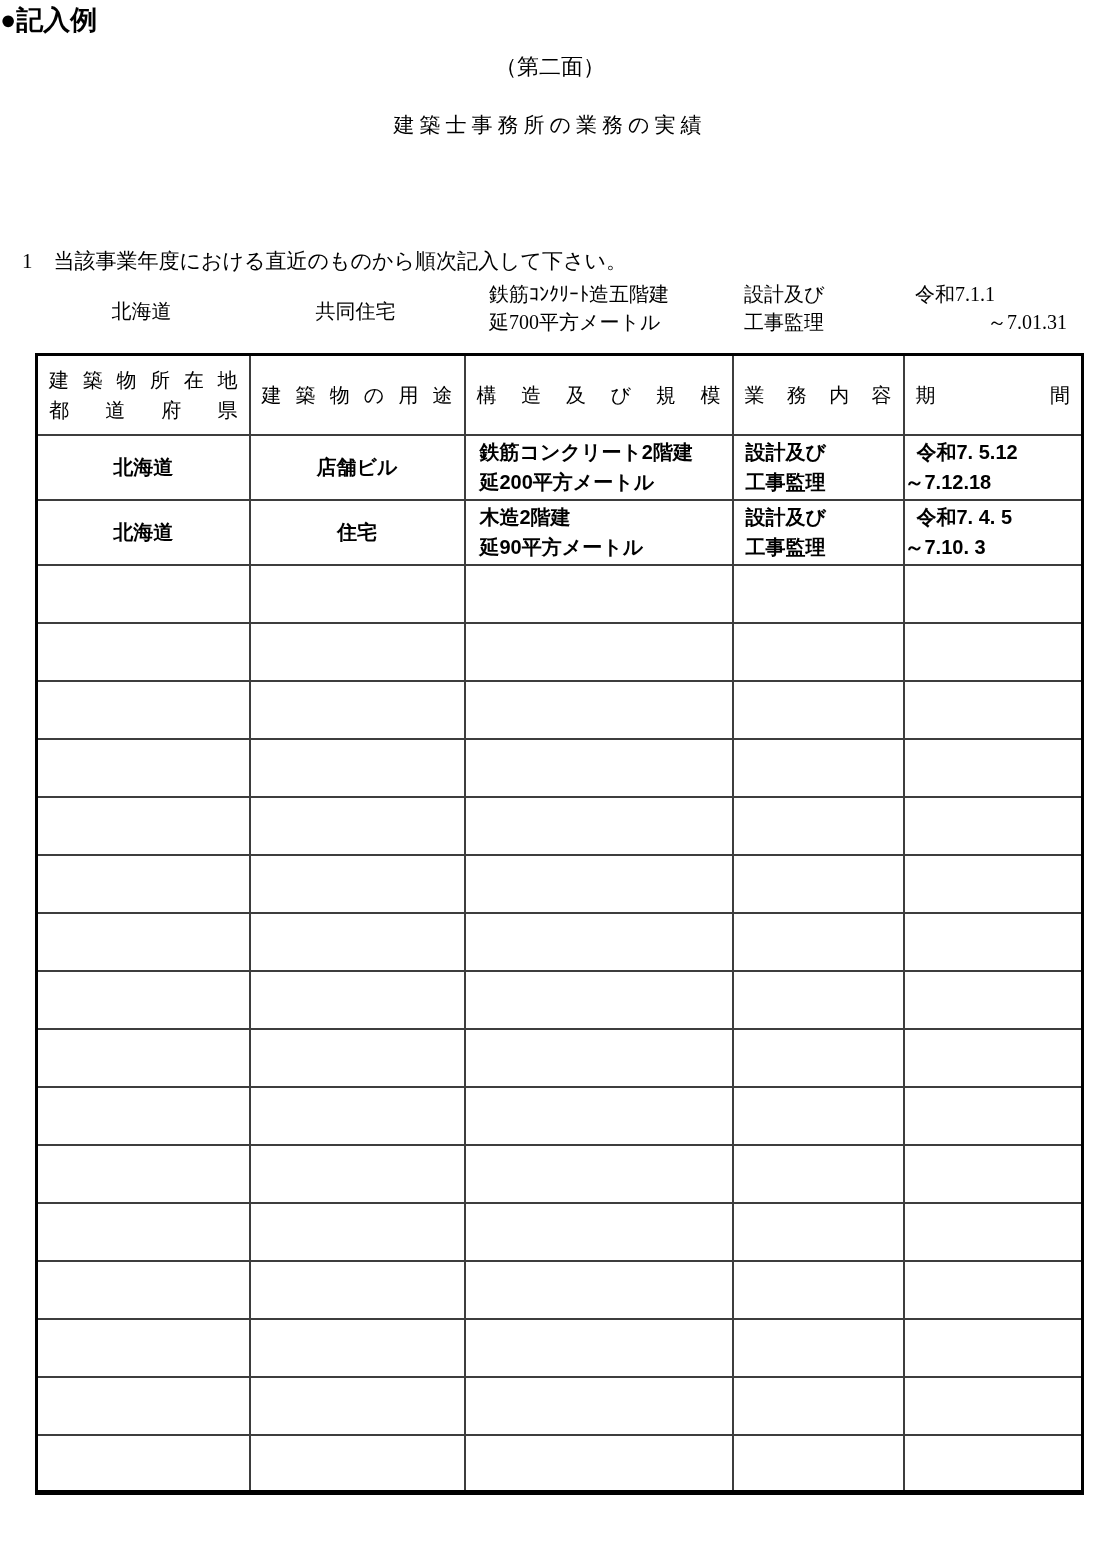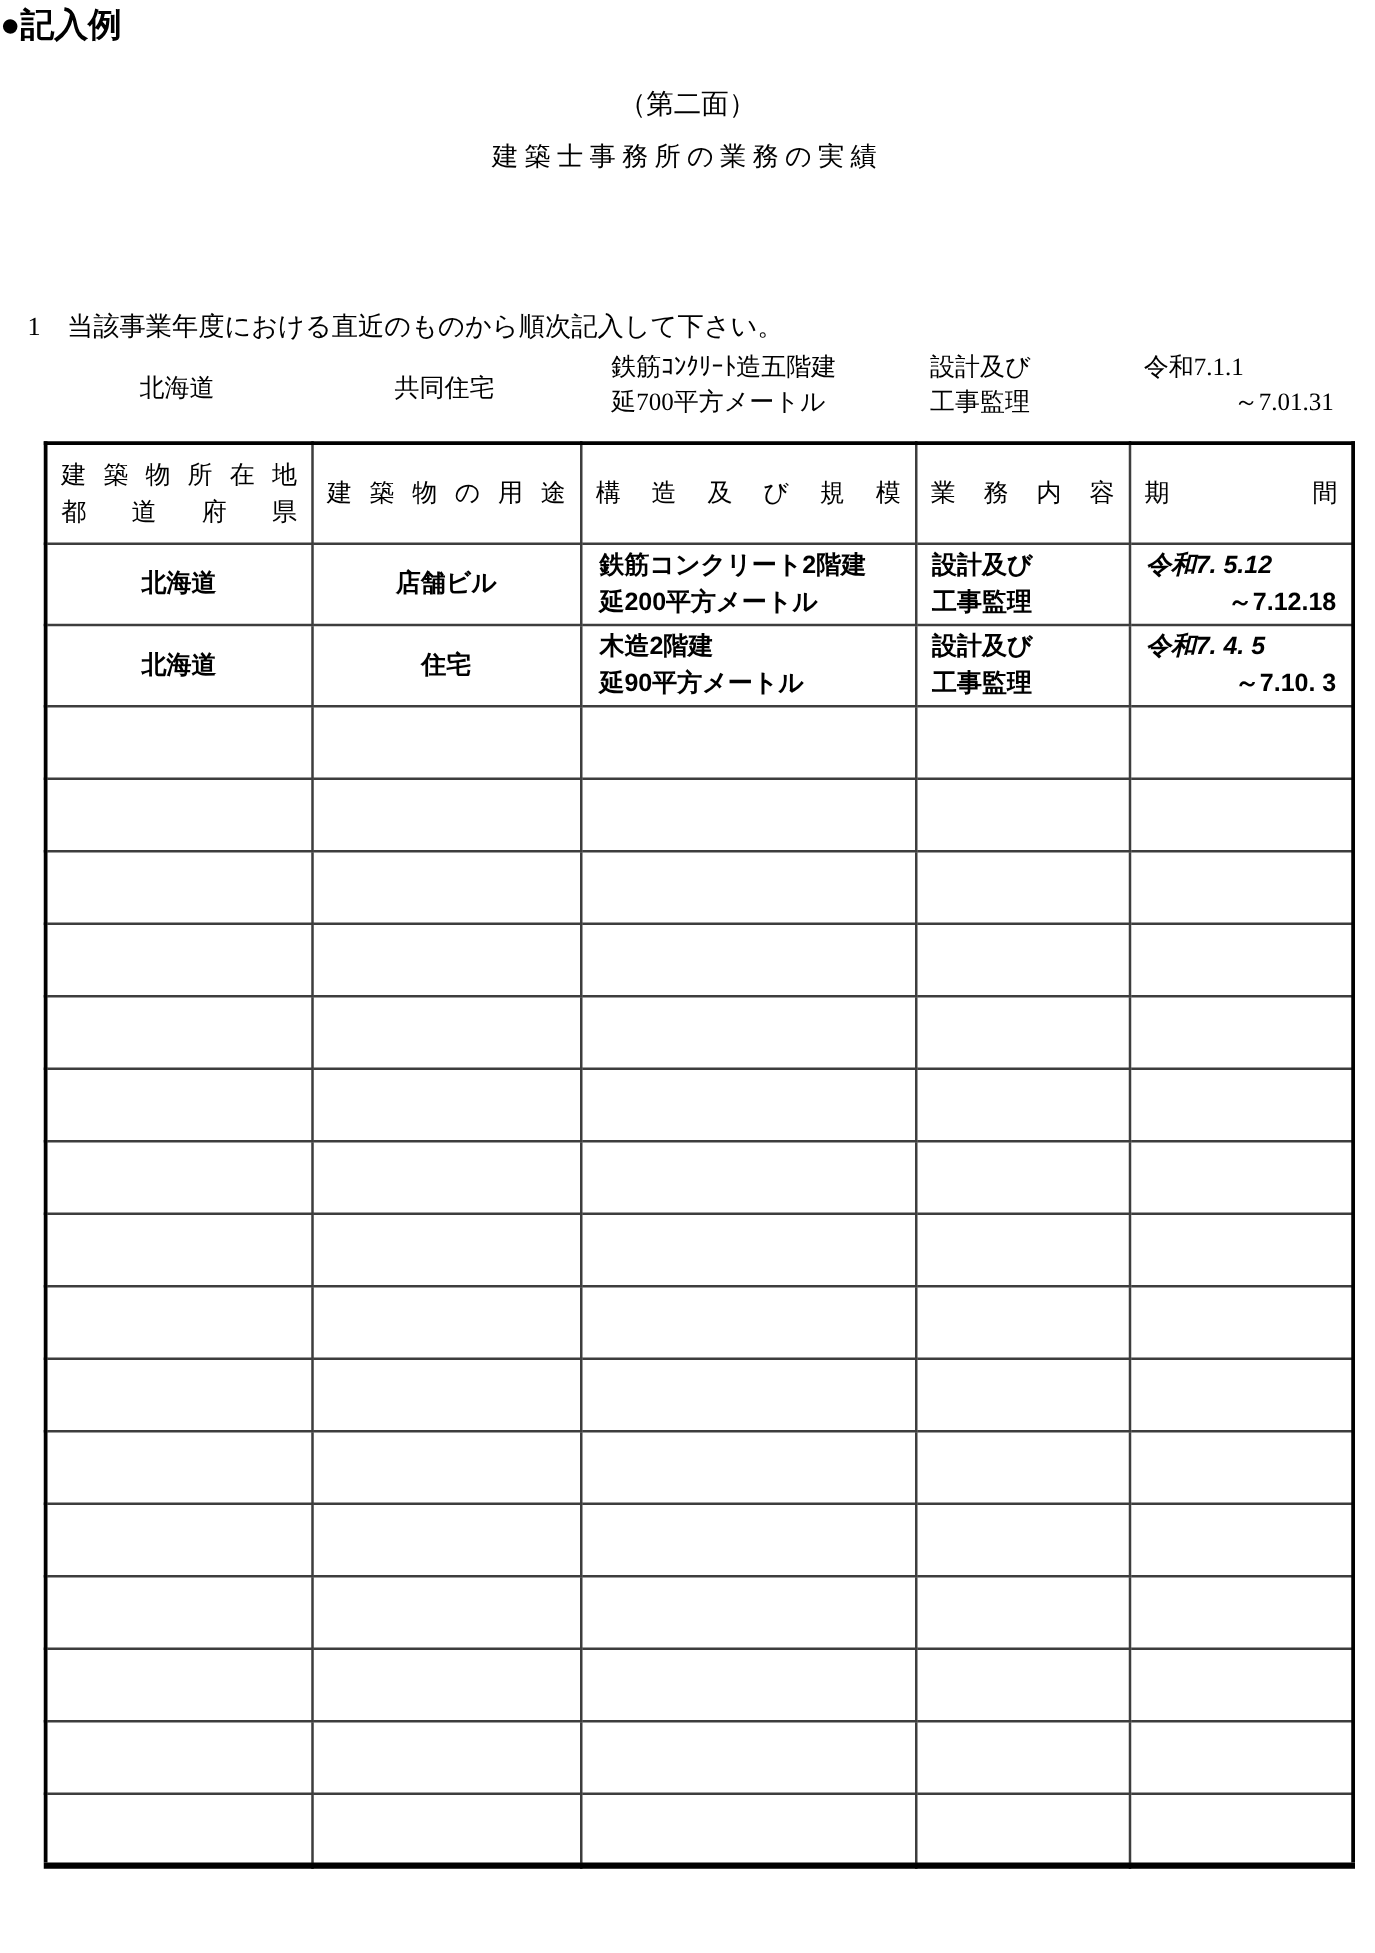--- a/index.html
+++ b/index.html
@@ -18,21 +18,21 @@
 
   
   .page-title {
     top: 2px; left: 0; width: 100%;
     text-align: left;
     font-family: "Liberation Sans", "DejaVu Sans", sans-serif;
     font-weight: 700;
     font-size: 27px;
   }
   .page-subtitle {
-    top: 68px; left: 0; width: 100%;
+    top: 52px; left: 0; width: 100%;
     text-align: center;
     font-size: 22px;
   }
   .doc-heading {
     top: 111px; left: 0; width: 100%;
     text-align: center;
     font-size: 21px;
     letter-spacing: 5px;
   }
 
@@ -96,22 +96,22 @@
   }
   tr.data-row td {
     font-family: "Liberation Sans", "DejaVu Sans", sans-serif;
     font-weight: 700;
     font-size: 20px;
     line-height: 30px;
   }
   td.cell-center { text-align: center; }
   td.cell-structure div { padding-left: 14px; }
   td.cell-work div      { padding-left: 12px; }
-  td.cell-period .p-start { padding-left: 12px; white-space: pre; font-style: italic; }
-  td.cell-period .p-end   { text-align: right; padding-right: 12px; white-space: pre; }
+  td.cell-period .p-start { padding-left: 12px; white-space: pre; }
+  td.cell-period .p-end   { padding-right: 12px; white-space: pre; }
 </style>
 </head>
 <body>
 
 <div class="abs page-title">●記入例</div>
 <div class="abs page-subtitle">（第二面）</div>
 <div class="abs doc-heading">建築士事務所の業務の実績</div>
 
 <div class="abs notes">
   <div>1　当該事業年度における直近のものから順次記入して下さい。</div>

